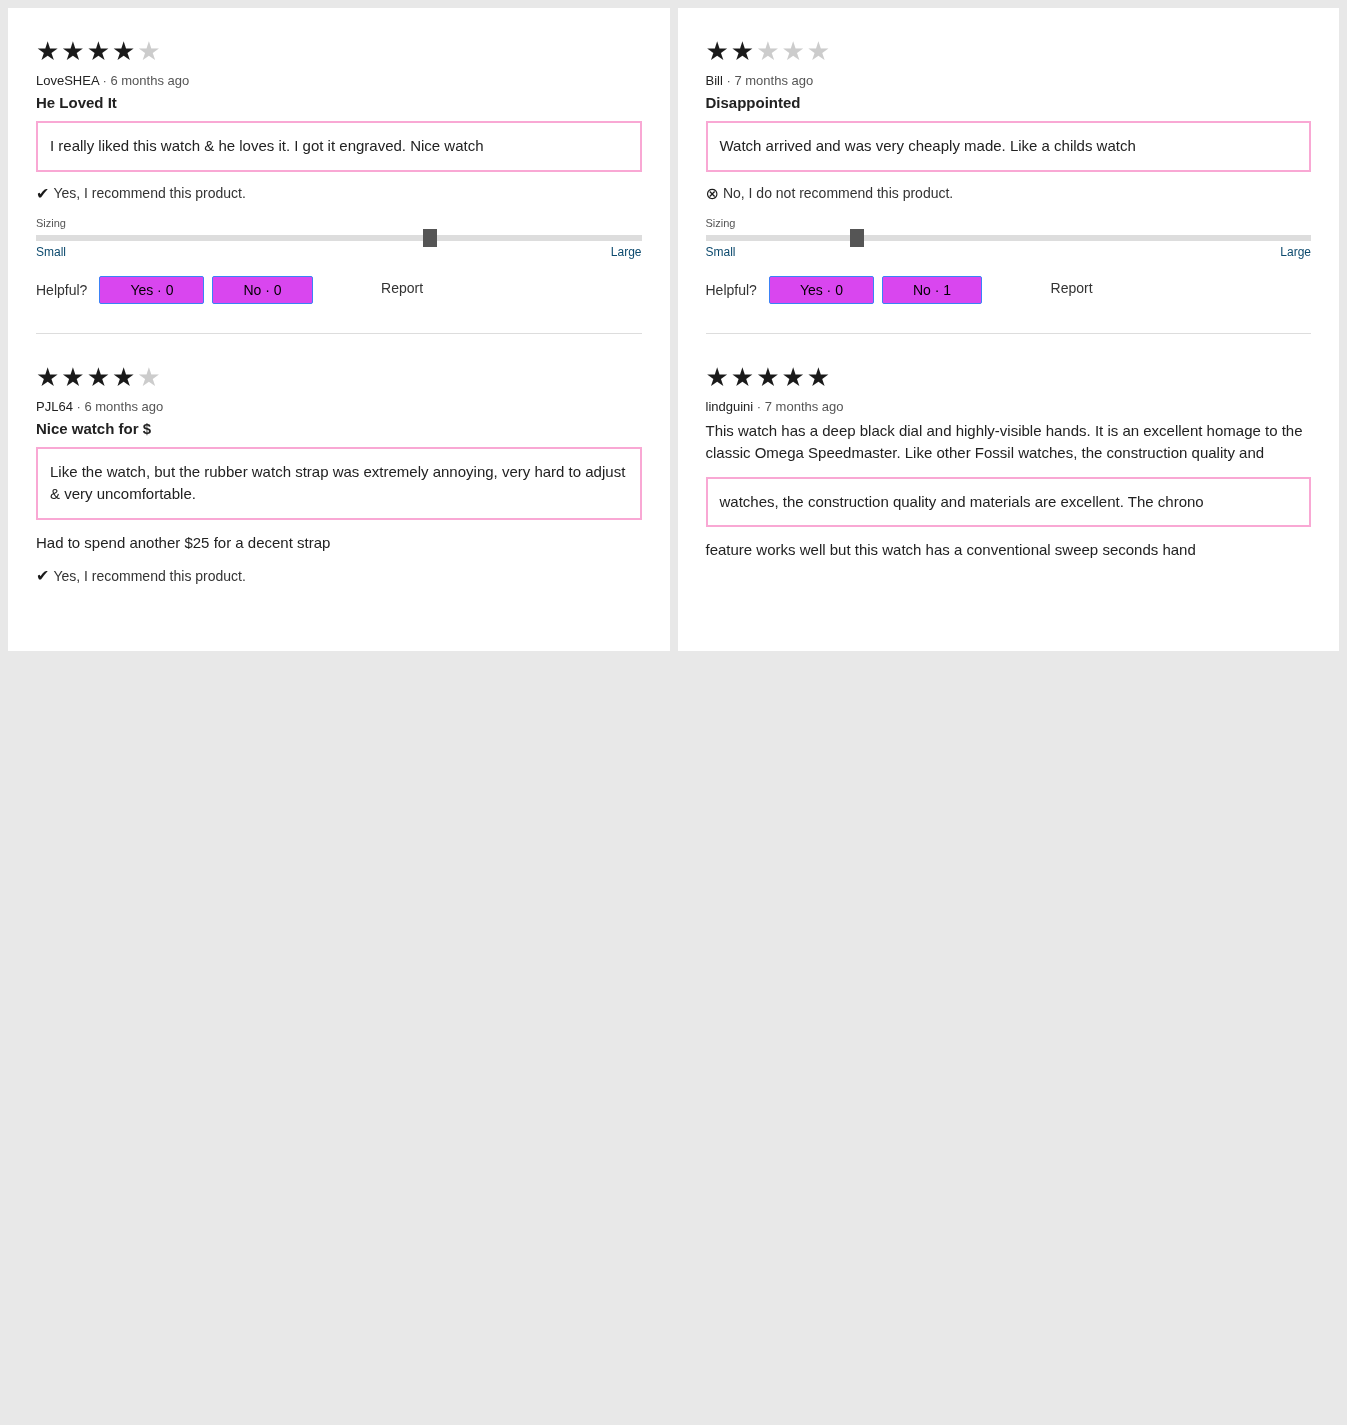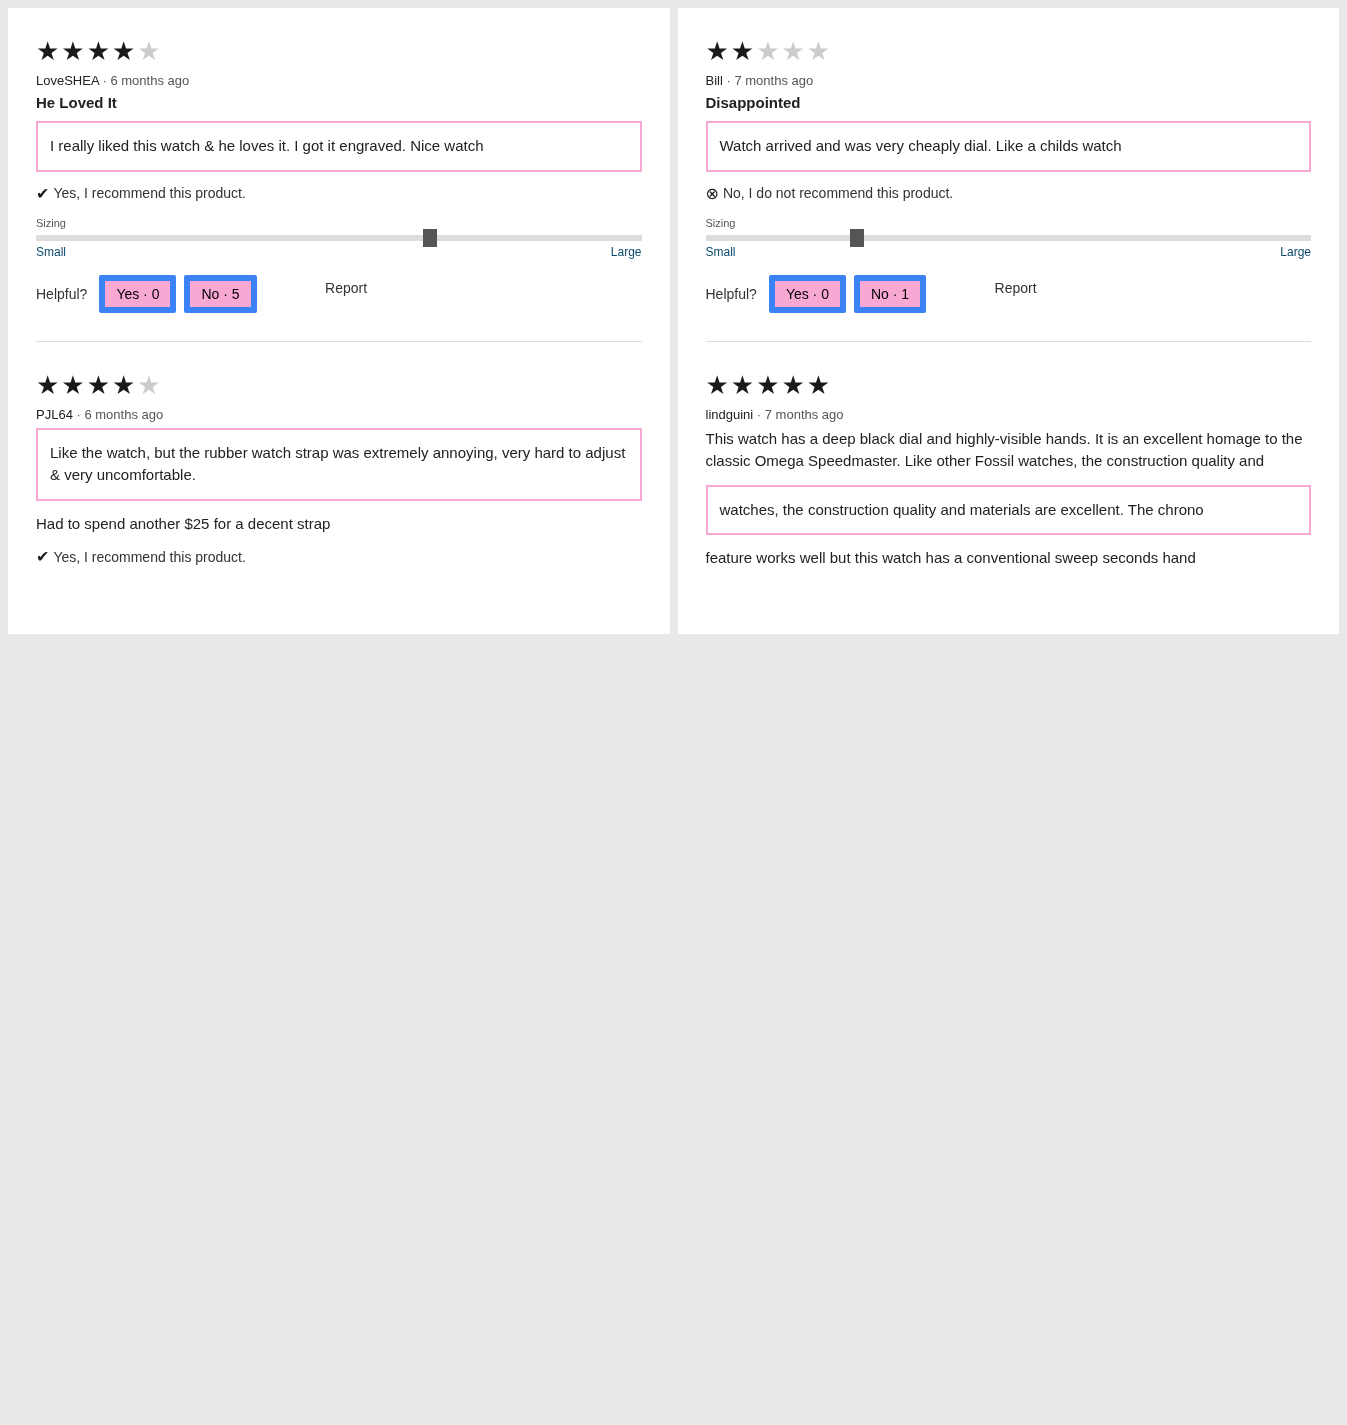--- a/index.html
+++ b/index.html
@@ -113,23 +113,23 @@
       flex-wrap: wrap;
       gap: 6px;
     }
     .helpful-label {
       font-size: 14px;
       color: #333;
       margin-right: 4px;
       line-height: 30px;
     }
     .helpful-btn {
-      background: #f9a8d4;
-      border: 6px solid #3b82f6;
-      padding: 5px 11px;
+      background: #d946ef;
+      border: 1px solid #3b82f6;
+      padding: 5px 30px;
       font-size: 14px;
       cursor: pointer;
       border-radius: 2px;
     }
     .helpful-row {
       display: flex;
       align-items: center;
       gap: 8px;
       flex-wrap: wrap;
     }
@@ -176,41 +176,42 @@
         </div>
         <div class="sizing-labels">
           <span>Small</span>
           <span>Large</span>
         </div>
       </div>
       <div class="helpful-section">
         <div class="helpful-row">
           <span class="helpful-label">Helpful?</span>
           <button class="helpful-btn">Yes · 0</button>
-          <button class="helpful-btn">No · 5</button>
+          <button class="helpful-btn">No · 0</button>
         </div>
         <div class="report-row">
           &nbsp;&nbsp;&nbsp;&nbsp;&nbsp;&nbsp;&nbsp;&nbsp;&nbsp;&nbsp;&nbsp;&nbsp;&nbsp;&nbsp;
           <a class="report-link">Report</a>
         </div>
       </div>
     </div>
 
     <div class="review">
       <div class="stars">
         <span class="star">★</span>
         <span class="star">★</span>
         <span class="star">★</span>
         <span class="star">★</span>
         <span class="star empty">★</span>
       </div>
       <div class="reviewer-line">
         <span class="reviewer-name">PJL64</span>
         <span> · <span>6 months ago</span></span>
       </div>
+      <div class="review-title">Nice watch for $</div>
       <div class="review-body-highlighted">Like the watch, but the rubber watch strap was extremely annoying, very hard to adjust &amp; very uncomfortable.</div>
       <div class="review-body-plain">Had to spend another $25 for a decent strap</div>
       <div class="recommend">
         <span class="recommend-icon yes">✔</span>
         <span>Yes,  I recommend this product.</span>
       </div>
     </div>
 
   </div>
 
@@ -222,21 +223,21 @@
         <span class="star">★</span>
         <span class="star empty">★</span>
         <span class="star empty">★</span>
         <span class="star empty">★</span>
       </div>
       <div class="reviewer-line">
         <span class="reviewer-name">Bill</span>
         <span> · <span>7 months ago</span></span>
       </div>
       <div class="review-title">Disappointed</div>
-      <div class="review-body-highlighted">Watch arrived and was very cheaply dial. Like a childs watch</div>
+      <div class="review-body-highlighted">Watch arrived and was very cheaply made. Like a childs watch</div>
       <div class="recommend">
         <span class="recommend-icon no">⊗</span>
         <span>No,  I do not recommend this product.</span>
       </div>
       <div class="sizing-section">
         <div class="sizing-label">Sizing</div>
         <div class="sizing-track">
           <div class="sizing-thumb" style="left: calc(25% - 7px);"></div>
         </div>
         <div class="sizing-labels">

